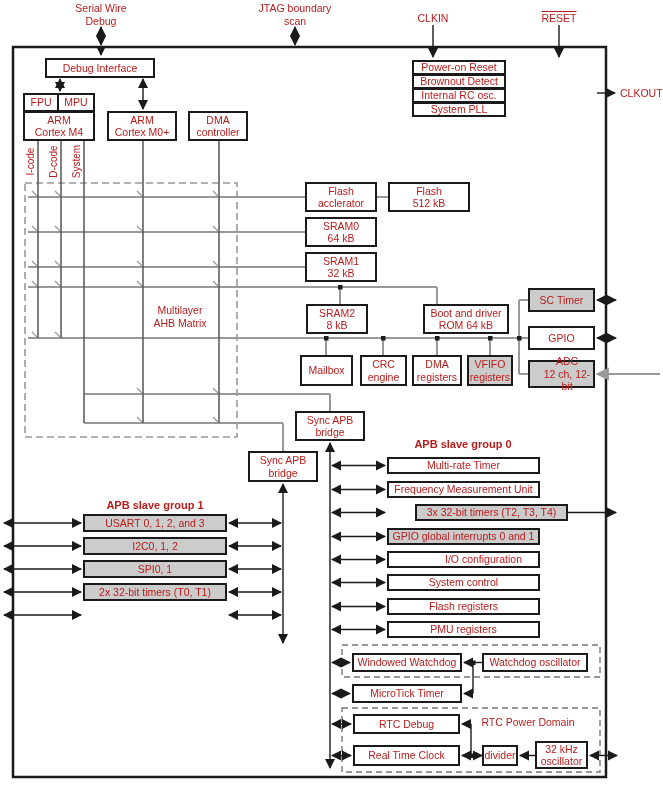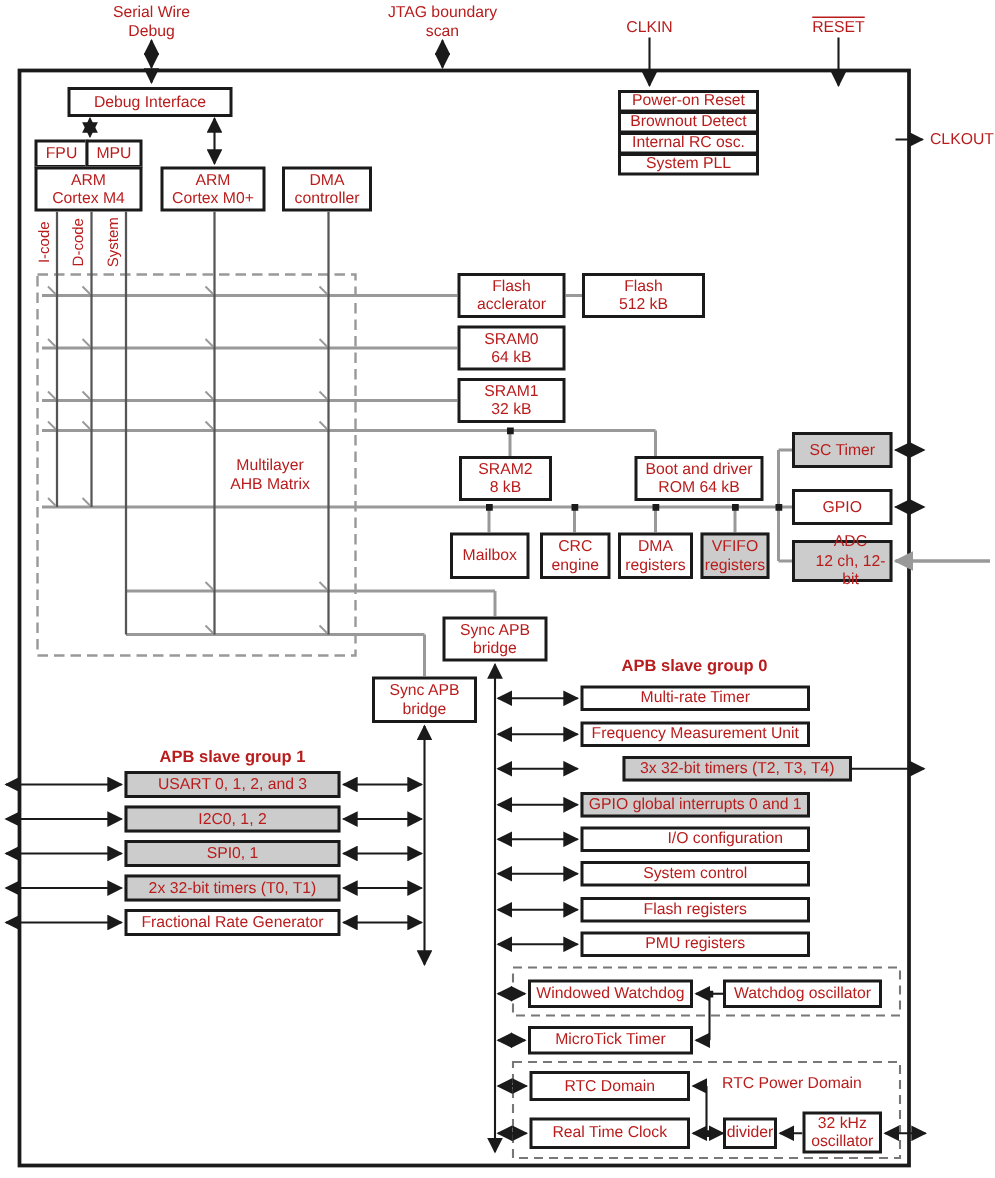--- a/index.html
+++ b/index.html
@@ -226,26 +226,25 @@
 <div class="bx" style="left:387px;top:551px;width:153px;height:17px;padding-left:40px;">I/O configuration</div>
 <div class="bx" style="left:387px;top:574px;width:153px;height:17px;">System control</div>
 <div class="bx" style="left:387px;top:598px;width:153px;height:17px;">Flash registers</div>
 <div class="bx" style="left:387px;top:621px;width:153px;height:17px;">PMU registers</div>
 
 <div class="lbl bold" style="left:85px;top:499px;width:140px;">APB slave group 1</div>
 <div class="bx gray" style="left:83px;top:514px;width:144px;height:18px;">USART 0, 1, 2, and 3</div>
 <div class="bx gray" style="left:83px;top:537px;width:144px;height:18px;">I2C0, 1, 2</div>
 <div class="bx gray" style="left:83px;top:560px;width:144px;height:18px;">SPI0, 1</div>
 <div class="bx gray" style="left:83px;top:583px;width:144px;height:18px;">2x 32-bit timers (T0, T1)</div>
-<div class="bx" style="left:83px;top:606px;width:144px;height:18px;">Fractional Rate Generator</div>
 
 <div class="bx" style="left:352px;top:653px;width:110px;height:19px;">Windowed Watchdog</div>
 <div class="bx" style="left:482px;top:653px;width:106px;height:19px;">Watchdog oscillator</div>
 <div class="bx" style="left:352px;top:684px;width:110px;height:19px;">MicroTick Timer</div>
 
 <div class="lbl" style="left:466px;top:716px;width:124px;">RTC Power Domain</div>
-<div class="bx" style="left:353px;top:714px;width:107px;height:20px;">RTC Domain</div>
+<div class="bx" style="left:353px;top:714px;width:107px;height:20px;">RTC Debug</div>
 <div class="bx" style="left:353px;top:745px;width:107px;height:21px;">Real Time Clock</div>
 <div class="bx" style="left:482px;top:745px;width:36px;height:21px;">divider</div>
 <div class="bx" style="left:535px;top:741px;width:53px;height:28px;">32 kHz
 oscillator</div>
 
 </div>
 
 </body></html>

